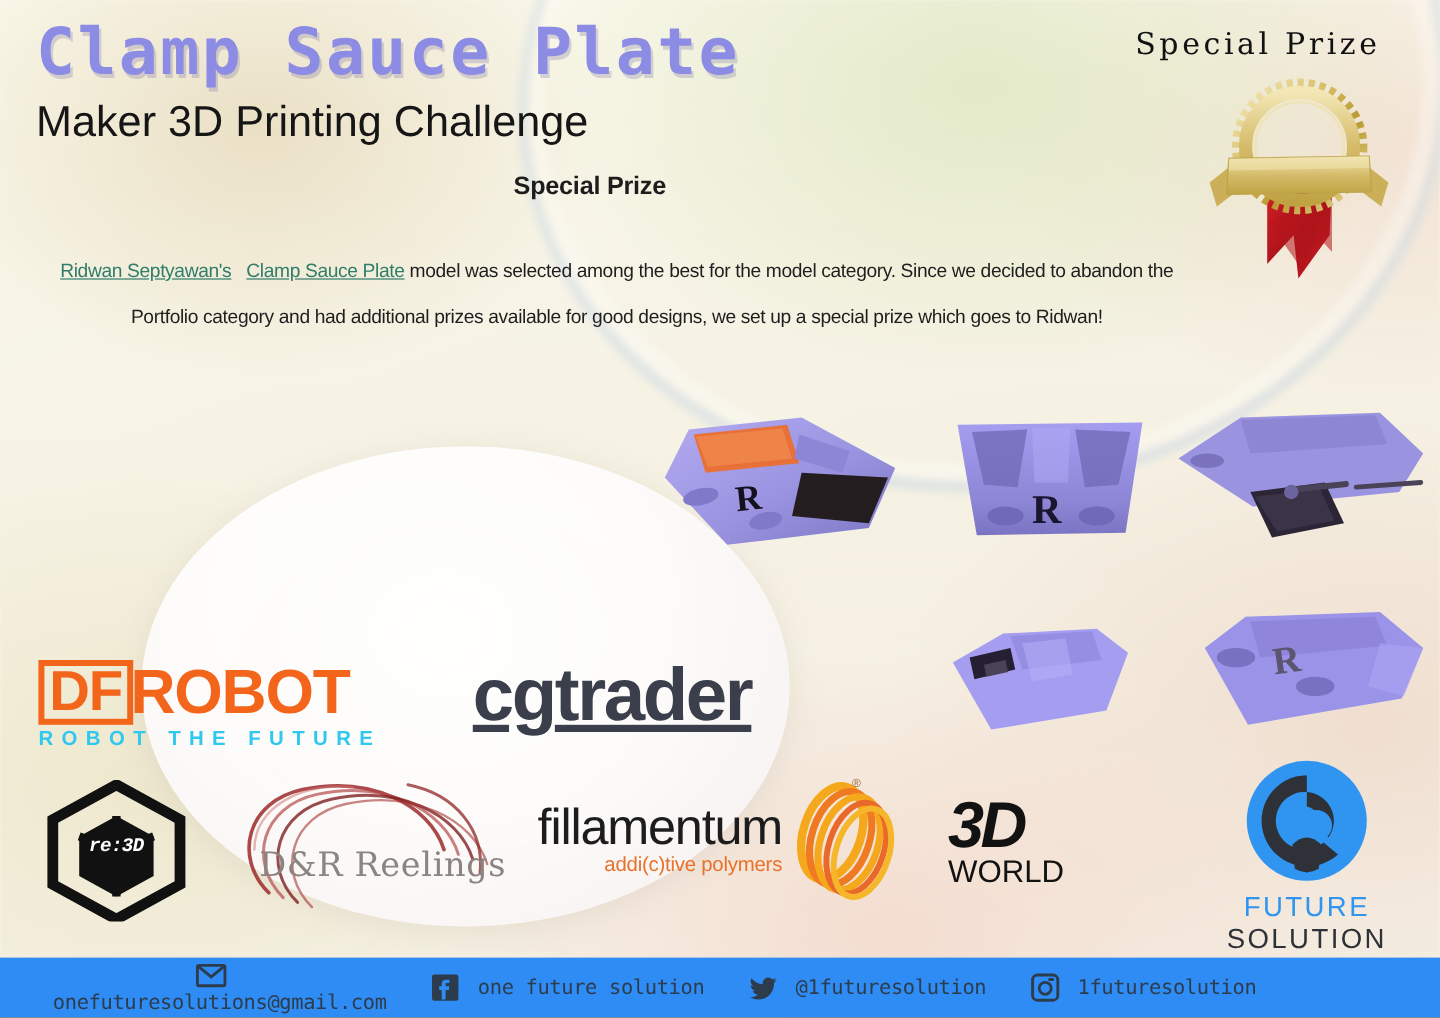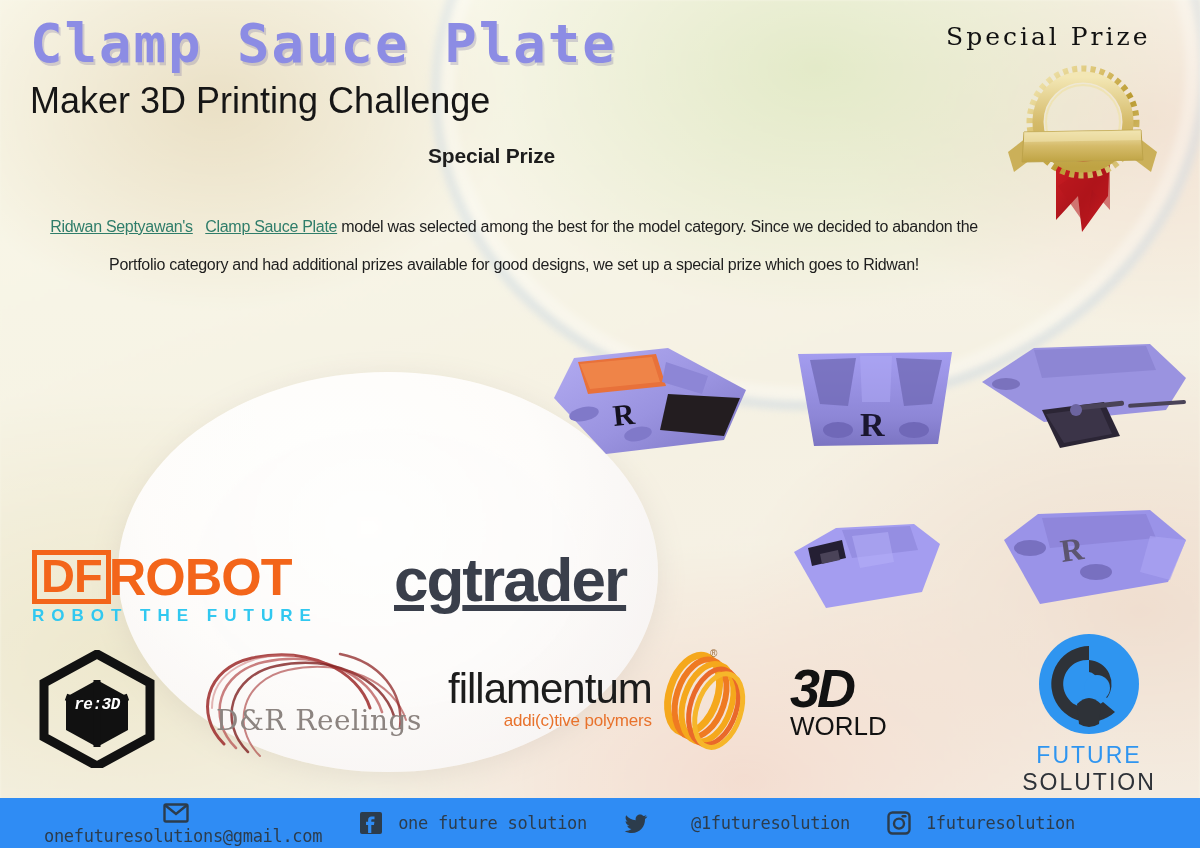--- a/index.html
+++ b/index.html
@@ -413,21 +413,21 @@
     </div>
 
     <div class="f-item" style="margin-left:36px;">
       <svg class="f-icon" viewBox="0 0 26 26">
         <rect x="2" y="2" width="22" height="22" rx="2" fill="#2c3c4c"></rect>
         <path d="M16.5 9.2 h-2.1 c-.7 0-1.1.4-1.1 1.1 v1.5 h3.1 l-.4 3.1 h-2.7 V23 h-3.2 v-8.1 H8 v-3.1 h2.1 V9.9 c0-2.1 1.3-3.4 3.4-3.4 h3 Z" fill="#2f8cf4"></path>
       </svg>
       <span class="f-text">one future solution</span>
     </div>
 
-    <div class="f-item" style="margin-left:36px;gap:28px;">
+    <div class="f-item" style="margin-left:36px;">
       <svg class="f-icon" viewBox="0 0 26 26">
         <path d="M24 6.6 c-.8.4-1.7.6-2.6.8 .9-.6 1.6-1.5 2-2.5 -.9.5-1.9.9-2.9 1.1 -.8-.9-2-1.5-3.3-1.5 -2.5 0-4.6 2.1-4.6 4.7 0 .4 0 .7.1 1.1 -3.8-.2-7.2-2.1-9.5-5 -.4.7-.6 1.5-.6 2.4 0 1.6.8 3.1 2.1 3.9 -.8 0-1.5-.2-2.1-.6 0 2.3 1.6 4.2 3.7 4.6 -.4.1-.8.2-1.2.2 -.3 0-.6 0-.9-.1 .6 1.9 2.3 3.2 4.3 3.3 -1.6 1.3-3.6 2-5.7 2 -.4 0-.7 0-1.1-.1 2 1.3 4.5 2.1 7.1 2.1 8.5 0 13.2-7.1 13.2-13.3 v-.6 c.9-.7 1.7-1.5 2.3-2.4 Z" fill="#2c3c4c"></path>
       </svg>
       <span class="f-text">@1futuresolution</span>
     </div>
 
     <div class="f-item" style="margin-left:36px;align-items:center;">
       <svg class="f-icon" viewBox="0 0 26 26">
         <rect x="2.5" y="2.5" width="21" height="21" rx="4" fill="none" stroke="#2c3c4c" stroke-width="2.4"></rect>
         <circle cx="13" cy="13.6" r="5" fill="none" stroke="#2c3c4c" stroke-width="2.4"></circle>

